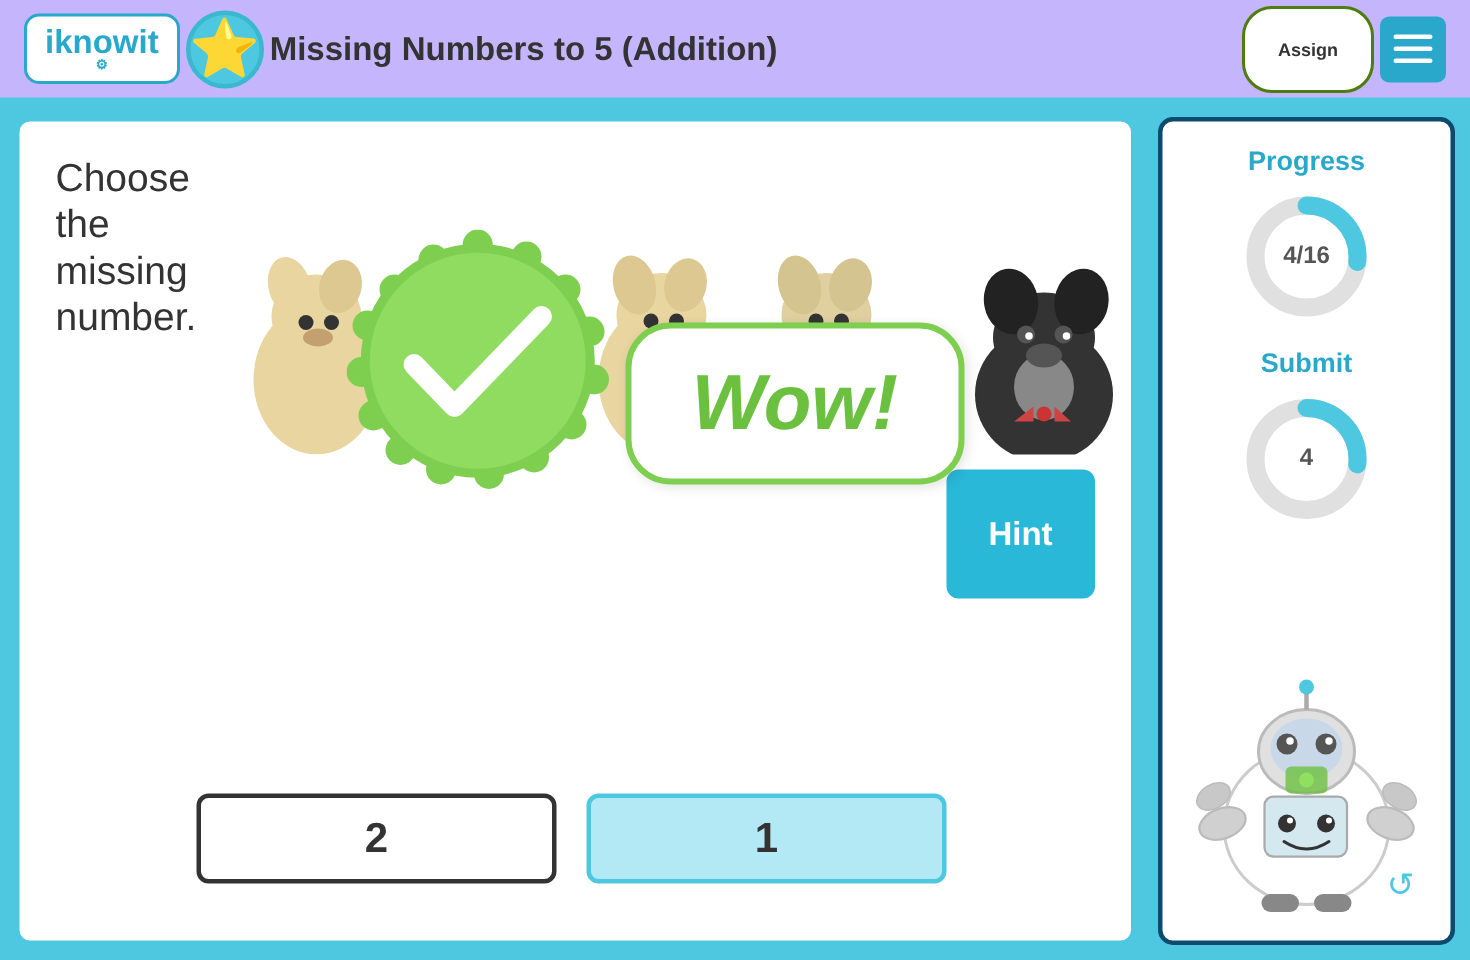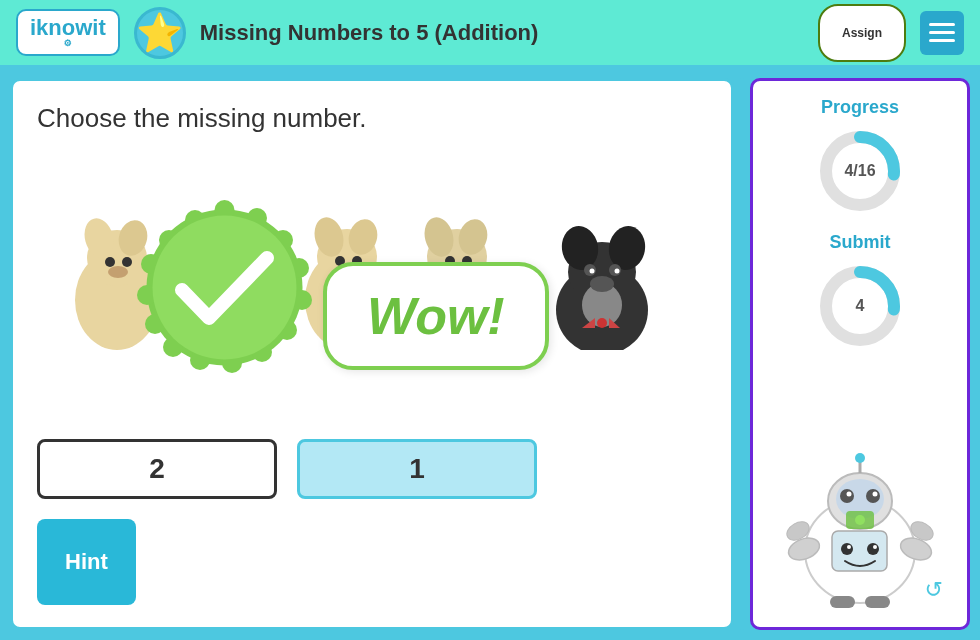--- a/index.html
+++ b/index.html
@@ -7,26 +7,26 @@
       width: 980px;
       height: 640px;
       background: #4dc8e0;
       font-family: Arial, sans-serif;
       overflow: hidden;
       position: relative;
     }
 
     
     .header {
-      background: #5eead4;
+      background: #c4b5fd;
       height: 68px;
       display: flex;
       align-items: center;
       padding: 0 16px;
-      gap: 14px;
+      gap: 4px;
       border-bottom: 3px solid #4dc8e0;
     }
     .logo-box {
       background: white;
       border-radius: 10px;
       padding: 6px 12px;
       font-size: 22px;
       font-weight: bold;
       color: #2aa8cc;
       border: 2px solid #2aa8cc;
@@ -95,21 +95,20 @@
 
     
     .left-panel {
       flex: 1;
       background: white;
       border: 3px solid #4dc8e0;
       margin: 10px 6px 10px 10px;
       border-radius: 10px;
       padding: 22px 24px;
       display: flex;
-      flex-direction: column;
       position: relative;
     }
 
     .question-text {
       font-size: 26px;
       color: #333;
       margin-bottom: 16px;
     }
 
     
@@ -217,21 +216,21 @@
       width: 4px;
       background: #4dc8e0;
       margin: 10px 0;
       border-radius: 2px;
     }
 
     
     .right-panel {
       width: 220px;
       background: white;
-      border: 3px solid #6d28d9;
+      border: 3px solid #0c4a6e;
       margin: 10px 10px 10px 6px;
       border-radius: 10px;
       padding: 16px;
       display: flex;
       flex-direction: column;
       align-items: center;
       gap: 16px;
     }
 
     .progress-section {

